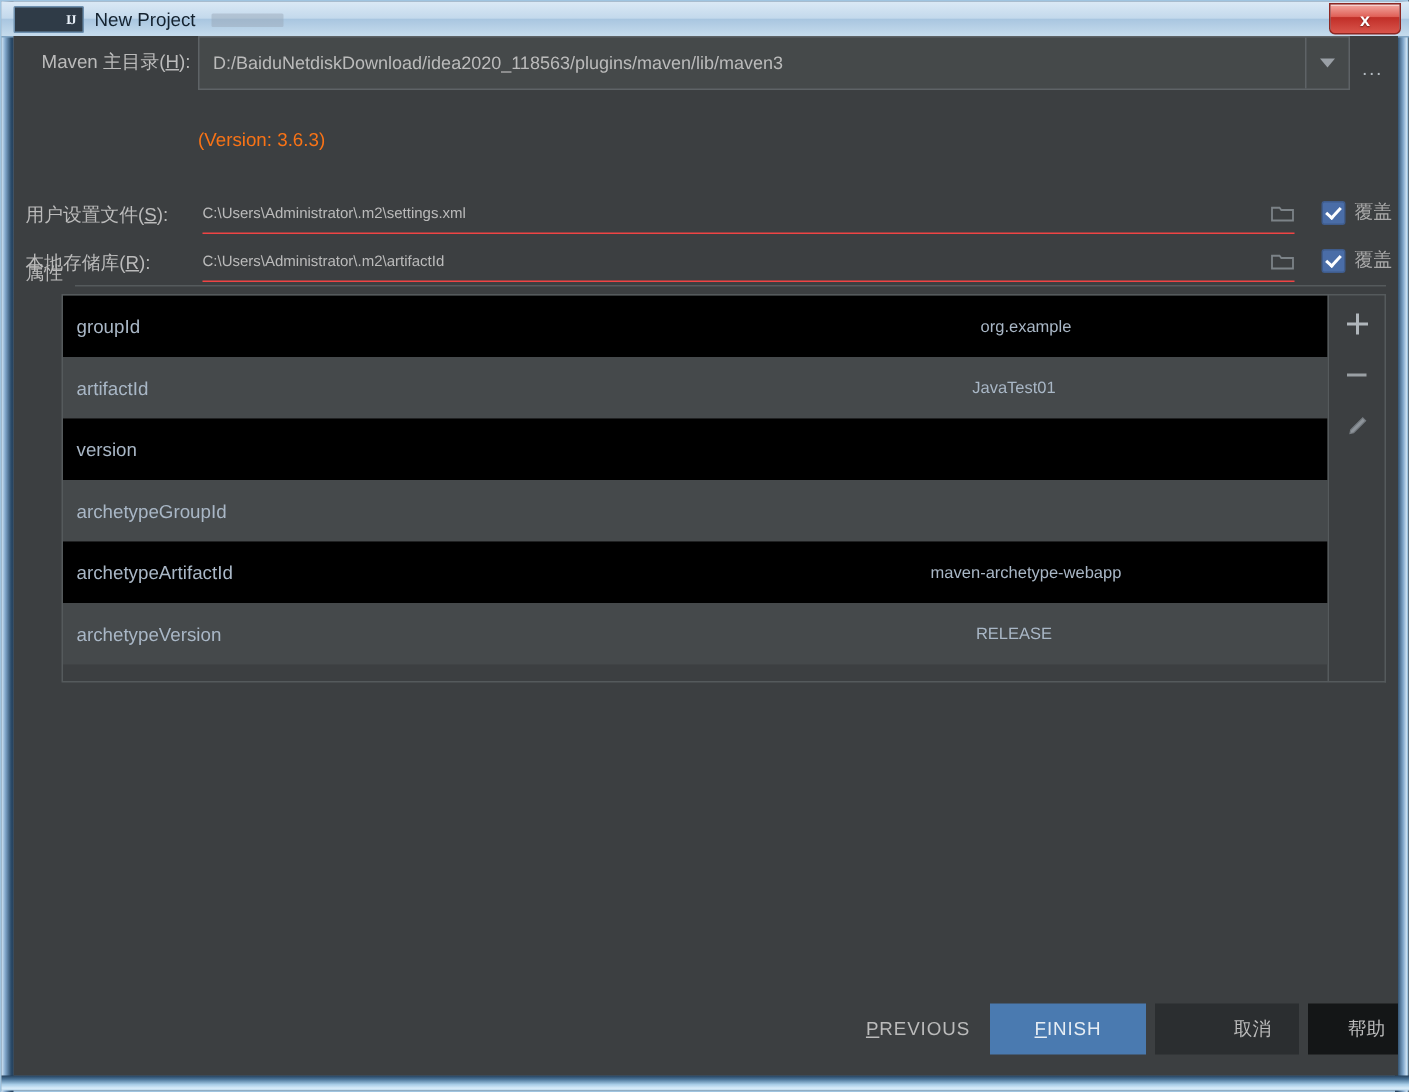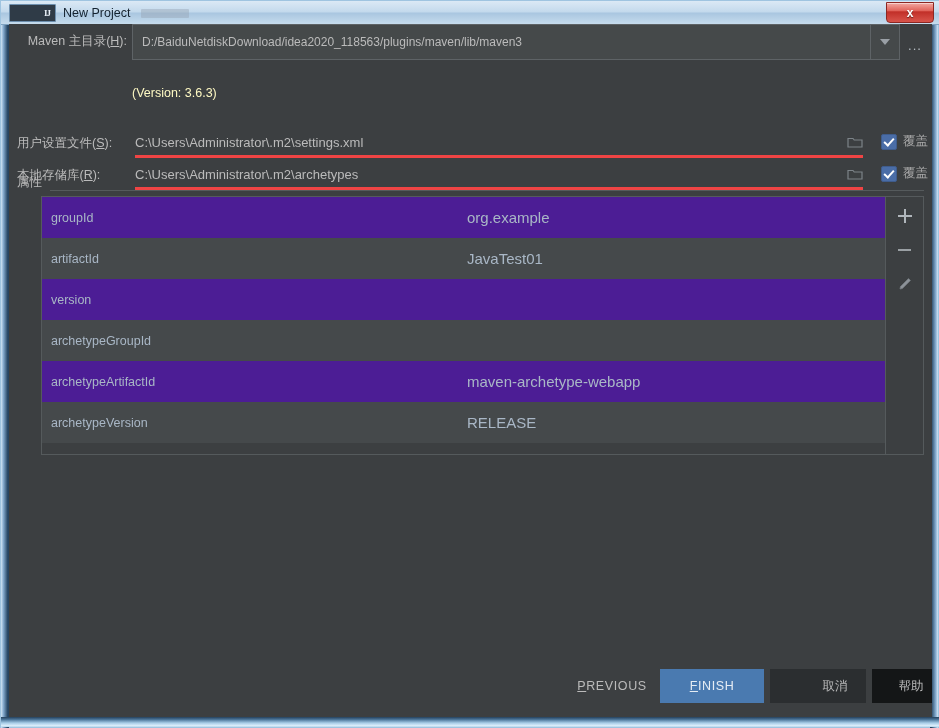--- a/index.html
+++ b/index.html
@@ -165,21 +165,21 @@
     letter-spacing: 1px;
     display: flex;
     align-items: flex-end;
     justify-content: center;
     line-height: 10px;
   }
 
   #version-note {
     position: absolute;
     left: 123px; top: 62px;
-    color: #fef9c3;
+    color: #f97316;
     font-size: 12.5px;
   }
 
   
   .underline-row {
     position: absolute;
     left: 0;
     width: 923px;
     height: 28px;
   }
@@ -190,25 +190,25 @@
     text-align: left;
     color: #bbbbbb;
     white-space: nowrap;
   }
   .underline-field {
     position: absolute;
     left: 126px;
     top: 0;
     width: 728px;
     height: 26px;
-    border-bottom: 3px solid #ef4444;
-    display: flex;
-    align-items: center;
-    color: #bbbbbb;
-    font-size: 13px;
+    border-bottom: 1px solid #ef4444;
+    display: flex;
+    align-items: center;
+    color: #bbbbbb;
+    font-size: 10px;
   }
   .folder-icon {
     position: absolute;
     left: 838px; top: 6px;
     width: 16px; height: 14px;
   }
   .folder-icon svg { display: block; }
   .override-box {
     position: absolute;
     left: 872px; top: 4px;
@@ -269,37 +269,38 @@
     border: 1px solid #555a5c;
     box-sizing: border-box;
     overflow: hidden;
   }
   .table-row {
     height: 41px;
     display: flex;
     align-items: center;
     box-sizing: border-box;
   }
-  .table-row.odd  { background: #4c1d95; }
+  .table-row.odd  { background: #000000; gap: 16px; }
   .table-row.even { background: #45494b; }
   .cell-key {
     width: 425px;
     padding-left: 9px;
     color: #a9b7c6;
     font-size: 12.5px;
     box-sizing: border-box;
     white-space: nowrap;
     overflow: hidden;
   }
   .cell-value {
     flex: 1;
     color: #a9b7c6;
-    font-size: 15px;
+    font-size: 11px;
     white-space: nowrap;
     overflow: hidden;
+    text-align: center;
   }
 
   
   #table-toolbar {
     position: absolute;
     left: 877px; top: 172px;
     width: 38px; height: 259px;
     border: 1px solid #555a5c;
     border-left: none;
     box-sizing: border-box;
@@ -428,21 +429,21 @@
         </svg>
       </div>
       <div class="override-box">
         <div class="checkbox"></div>
         <div class="override-label">覆盖</div>
       </div>
     </div>
 
     <div class="underline-row" style="top:137px;">
       <div class="underline-label">本地存储库(<span class="mn">R</span>):</div>
-      <div class="underline-field">C:\Users\Administrator\.m2\archetypes</div>
+      <div class="underline-field">C:\Users\Administrator\.m2\artifactId</div>
       <div class="folder-icon">
         <svg width="16" height="14" viewBox="0 0 16 14">
           <path d="M1 3.5 L6 3.5 L7.2 5 L15 5 L15 12 L1 12 Z" fill="none" stroke="#7c8388" stroke-width="1.2"></path>
         </svg>
       </div>
       <div class="override-box">
         <div class="checkbox"></div>
         <div class="override-label">覆盖</div>
       </div>
     </div>

